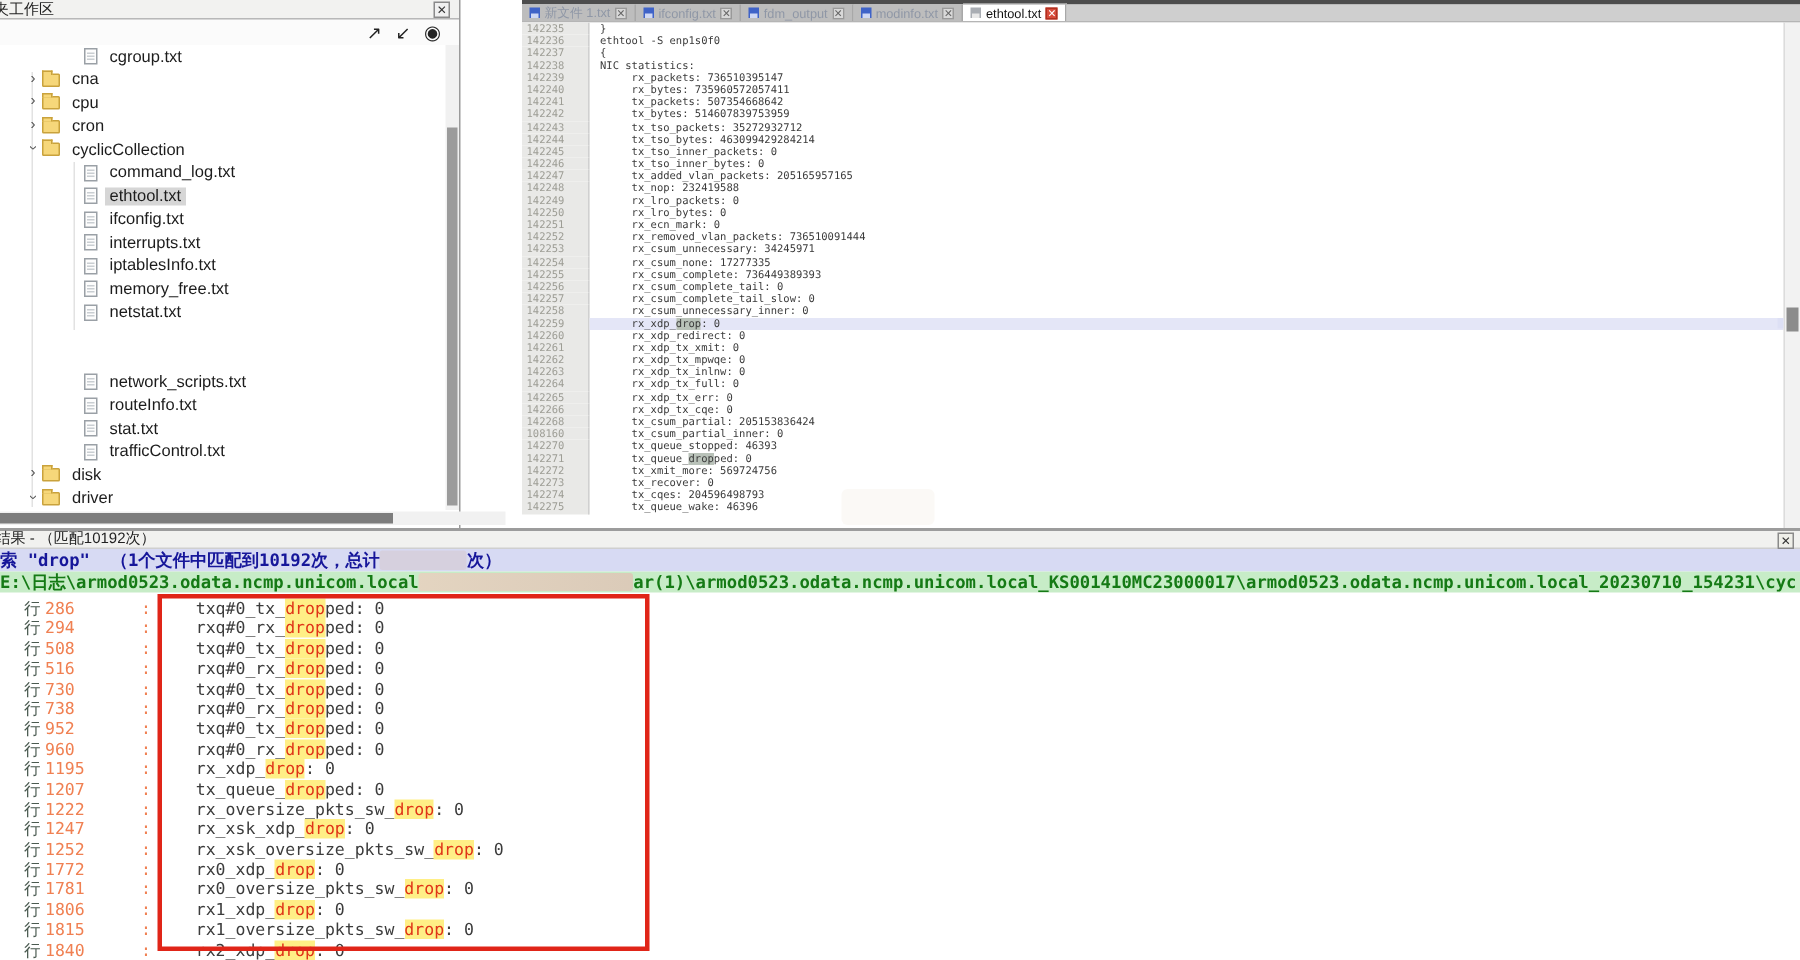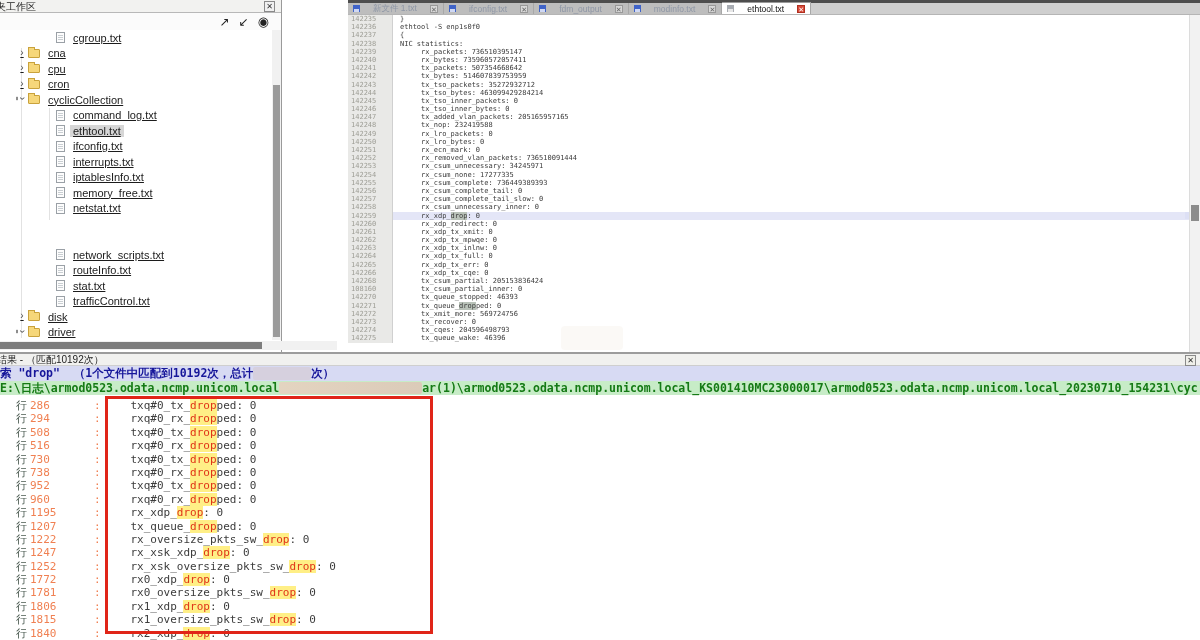--- a/index.html
+++ b/index.html
@@ -1,27 +1,27 @@
 <!DOCTYPE html>
 <html><head>
 <meta charset="utf-8">
 <style>
   * { margin:0; padding:0; box-sizing:border-box; }
   body { background:#888; font-family:"Liberation Sans", sans-serif; }
   .screen { position:relative; width:1200px; height:640px; background:#fff; overflow:hidden; }
 
   
-  .left-panel { position:absolute; left:0; top:0; width:282px; height:352px; background:#fff; border-right:1px solid #9a9a9a; }
+  .left-panel { position:absolute; left:0; top:0; width:307px; height:352px; background:#fff; border-right:1px solid #9a9a9a; }
   .panel-titlebar { position:relative; height:13px; background:#f2f2f0; border-bottom:1px solid #b8b8b8; font-size:10px; color:#222; line-height:13px; white-space:nowrap; overflow:hidden; }
   .panel-titlebar .t { margin-left:-4px; }
   .panel-close { position:absolute; right:6px; top:1px; width:11px; height:11px; border:1px solid #8a8a8a; background:#f0f0f0; font-size:8px; line-height:9px; text-align:center; color:#333; }
   .panel-toolbar { height:17px; background:#fbfbfb; display:flex; justify-content:flex-end; align-items:center; gap:9px; padding-right:12px; }
   .tb-icon { font-size:12px; color:#222; line-height:14px; }
   .tb-target { font-size:13px; }
-  .tree { position:absolute; top:30px; left:0; right:9px; bottom:12px; overflow:hidden; font-size:11px; color:#1c1c1c;text-decoration:underline; }
+  .tree { position:absolute; top:30px; left:0; right:9px; bottom:12px; overflow:hidden; font-size:11px; color:#1c1c1c; }
   .guide { position:absolute; width:1px; background:#e2e2e2; }
   .tree-row { display:flex; align-items:center; height:15.5px; white-space:nowrap; }
   .tree-gap { height:31px; }
   .arrow { width:12px; font-size:10px; color:#555; text-align:center; transform:translateY(-1px); }
   .arrow.exp { transform:rotate(90deg) translateX(-1px); display:inline-block; }
   .arrow.none { visibility:hidden; }
   .ico-folder { width:12px; height:9px; background:#f6d77a; border:1px solid #c9a23c; border-radius:1px; position:relative; margin-right:5px; flex:none; }
   .ico-folder:before { content:""; position:absolute; left:-1px; top:-3px; width:5px; height:2px; background:#f6d77a; border:1px solid #c9a23c; border-bottom:none; }
   .ico-file { width:9px; height:11px; background:#fdfdfd; border:1px solid #9aa0a6; margin-right:5px; flex:none; position:relative; }
   .ico-file:after { content:""; position:absolute; left:1px; top:2px; right:1px; height:1px; background:#c9ced2; box-shadow:0 2px 0 #c9ced2, 0 4px 0 #c9ced2; }
@@ -29,21 +29,21 @@
   .tree-row.selected .tree-label { background:#d6d6d6; }
   .tree-vscroll { position:absolute; right:0; top:30px; bottom:12px; width:9px; background:#f1f1f1; }
   .tree-vscroll .thumb { position:absolute; left:1px; right:1px; top:55px; height:252px; background:#9b9b9b; }
   .tree-hscroll { position:absolute; left:0; bottom:2px; height:9px; width:337px; background:#f1f1f1; }
   .tree-hscroll .thumb { position:absolute; top:1px; bottom:1px; left:0; width:262px; background:#7d7d7d; }
 
   
   .editor-region { position:absolute; left:348px; top:0; right:0; height:352px; }
   .top-strip { height:3px; background:#4d4d4d; }
   .tabbar { height:12px; background:#cfcfcf; display:flex; align-items:flex-end; border-bottom:1px solid #b5b5b5; }
-  .tab { display:flex; align-items:center; gap:13px; height:11px; padding:0 5px; background:#bdbdbd; border-right:1px solid #a8a8a8; font-size:8.5px; color:#8f97a6; white-space:nowrap; }
+  .tab { display:flex; align-items:center; gap:3px; height:11px; padding:0 5px; background:#bdbdbd; border-right:1px solid #a8a8a8; font-size:8.5px; color:#8f97a6; white-space:nowrap; }
   .tab.active { background:#fff; color:#111; height:12px; border-top:1px solid #9a9a9a; }
   .floppy { width:7px; height:7px; background:#3f63c8; position:relative; flex:none; }
   .floppy:after { content:""; position:absolute; left:1px; bottom:0; width:5px; height:3px; background:#cfd8f4; }
   .tab.active .floppy { background:#a9adb3; }
   .tab.active .floppy:after { background:#e8e8e8; }
   .tab-close { font-size:7px; color:#666; border:1px solid #999; background:#d8d8d8; width:8px; height:8px; line-height:7px; text-align:center; }
   .tab.active .tab-close { background:#d84b3a; border-color:#b03020; color:#fff; }
   .editor { position:absolute; top:15px; left:0; right:11px; bottom:0; background:#fff; overflow:hidden;
             font-family:"DejaVu Sans Mono", monospace; font-size:7px; line-height:8.2px; }
   .eline { display:flex; height:8.2px; white-space:pre; }

